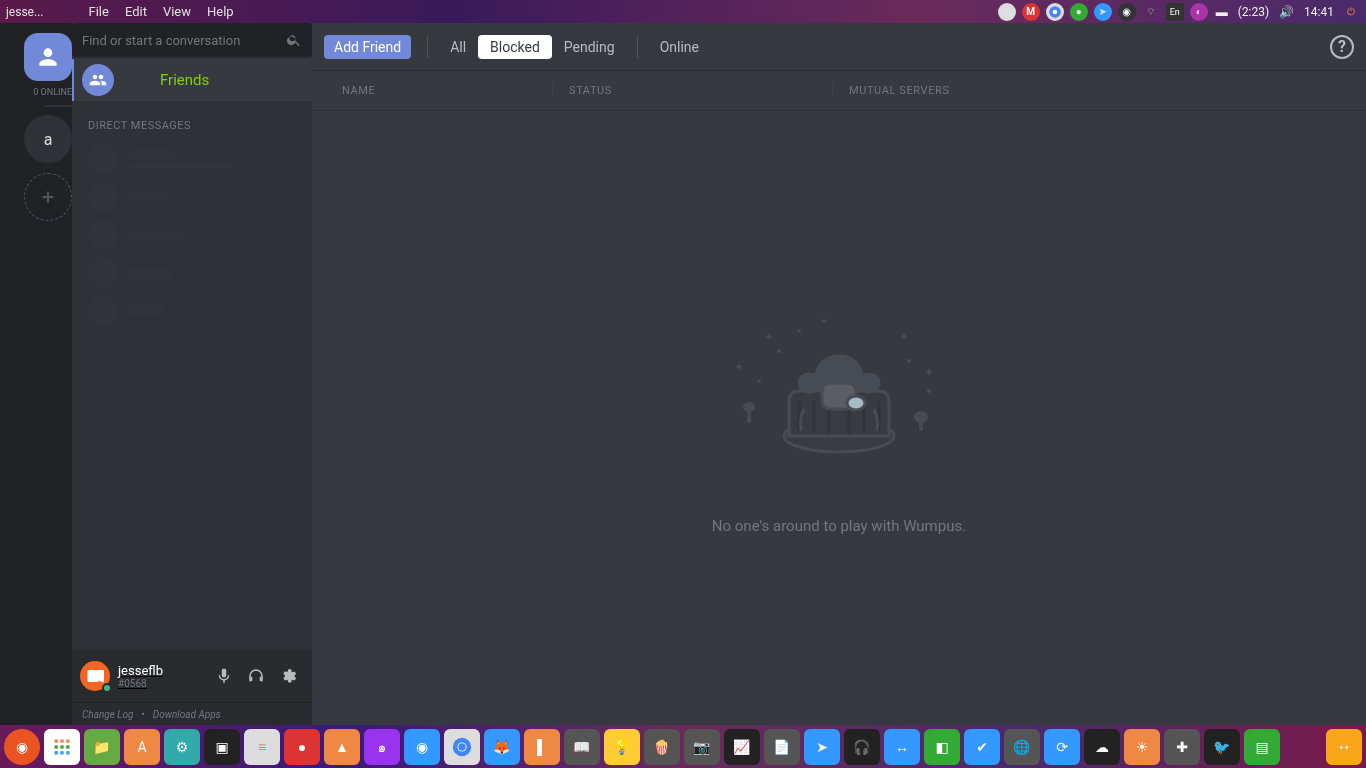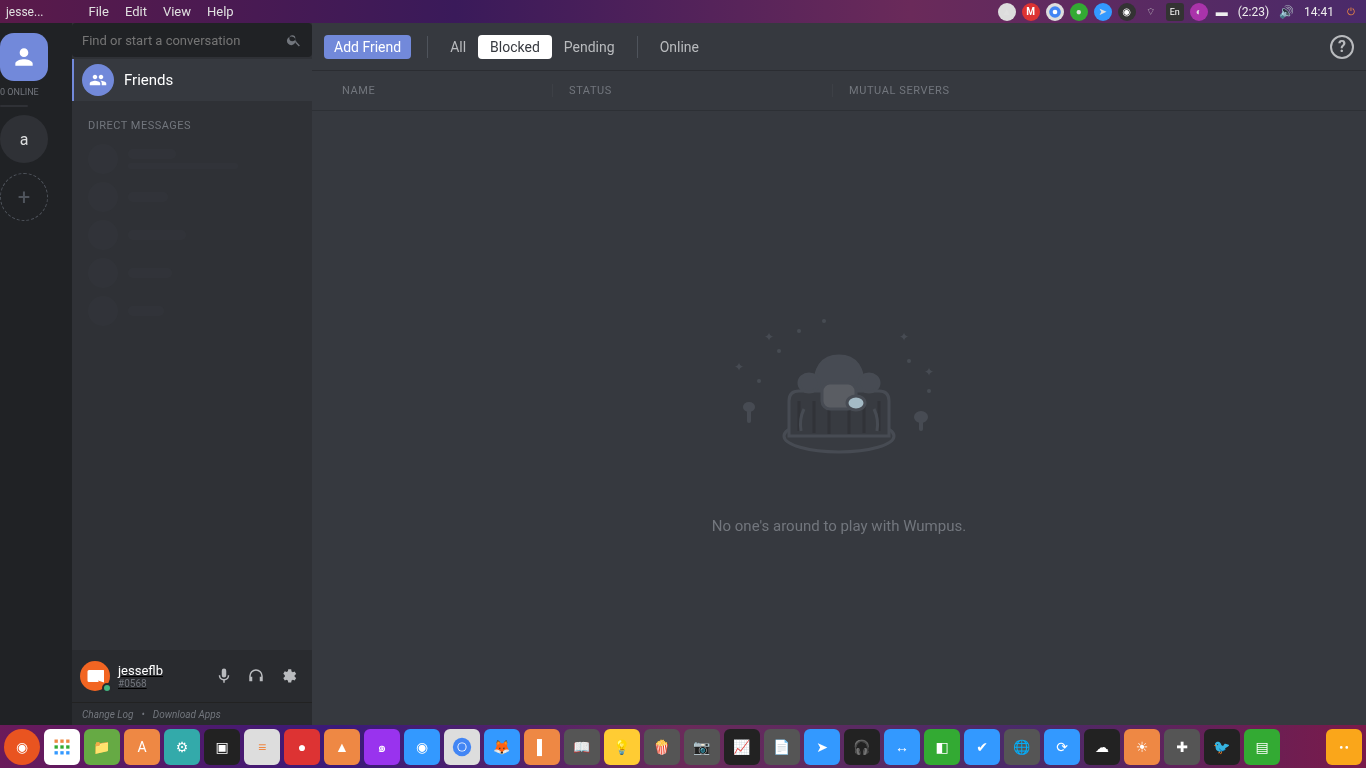--- a/index.html
+++ b/index.html
@@ -16,35 +16,35 @@
 .tray-green { background: #3a3; }
 .tray-blue { background: #39f; }
 .tray-dark { background: #333; }
 .tray-purple { background: #a3a; }
 .tray-white { background: #ddd; }
 
 
 .discord { display: flex; height: 702px; background: #36393f; }
 
 
-.guild-rail { width: 72px; background: #202225; display: flex; flex-direction: column; align-items: flex-start; padding-top: 10px; }
+.guild-rail { width: 72px; background: #202225; display: flex; flex-direction: column; align-items: flex-end; padding-top: 10px; }
 .guild-home { width: 48px; height: 48px; border-radius: 14px; background: #7289da; display: flex; align-items: center; justify-content: center; margin-bottom: 6px; }
 .guild-online-label { font-size: 9px; color: #72767d; text-transform: uppercase; margin-bottom: 8px; }
 .guild-sep { width: 28px; height: 2px; background: #2f3136; border-radius: 1px; margin-bottom: 8px; }
 .guild-circle { width: 48px; height: 48px; border-radius: 50%; background: #2f3136; color: #dcddde; display:flex; align-items:center; justify-content:center; font-size: 16px; margin-bottom: 10px; }
 .guild-add { width: 48px; height: 48px; border-radius: 50%; border: 1px dashed #4f545c; display:flex; align-items:center; justify-content:center; color:#4f545c; font-size: 22px; }
 
 
 .channel-sidebar { width: 240px; background: #2f3136; display: flex; flex-direction: column; }
 .search-wrap { }
 .search-box { background: #202225; border-radius: 4px; height: 34px; display:flex; align-items:center; padding: 0 10px; color:#72767d; font-size: 13px; justify-content: space-between; }
 .search-box input { background: transparent; border: none; outline: none; color: #dcddde; font-size: 13px; width: 170px; }
 .friends-row { height: 42px; display:flex; align-items:center; padding: 0 8px; background:#36393f; border-left: 2px solid #7289da; margin: 2px 0; }
 .friends-row .fr-icon { width: 32px; height: 32px; border-radius: 50%; background: #7289da; display:flex; align-items:center; justify-content:center; margin-right: 10px; }
-.friends-row .fr-label { color: #ffffff; font-size: 15px; }
+.friends-row .fr-label { color: #84cc16; font-size: 15px; margin-left: 36px; }
 .dm-header { color: #72767d; font-size: 11px; letter-spacing: 0.5px; padding: 16px 16px 8px; }
 .dm-placeholder { display:flex; align-items:center; padding: 4px 16px; opacity: 0.35; }
 .dm-placeholder .ph-avatar { width: 30px; height: 30px; border-radius: 50%; background: #36393f; margin-right: 10px; }
 .dm-placeholder .ph-line { height: 10px; background: #36393f; border-radius: 6px; }
 .dm-placeholder .ph-col { display:flex; flex-direction:column; gap:4px; }
 
 
 .user-panel { margin-top: auto; height: 52px; background: #292b2f; display:flex; align-items:center; padding: 0 8px; text-decoration: underline; }
 .user-avatar { width: 30px; height: 30px; border-radius: 50%; background: #f26522; position: relative; display:flex; align-items:center; justify-content:center; margin-right: 8px; }
 .user-status-dot { position:absolute; bottom:-2px; right:-2px; width:10px; height:10px; border-radius:50%; background:#43b581; border:2px solid #292b2f; }

